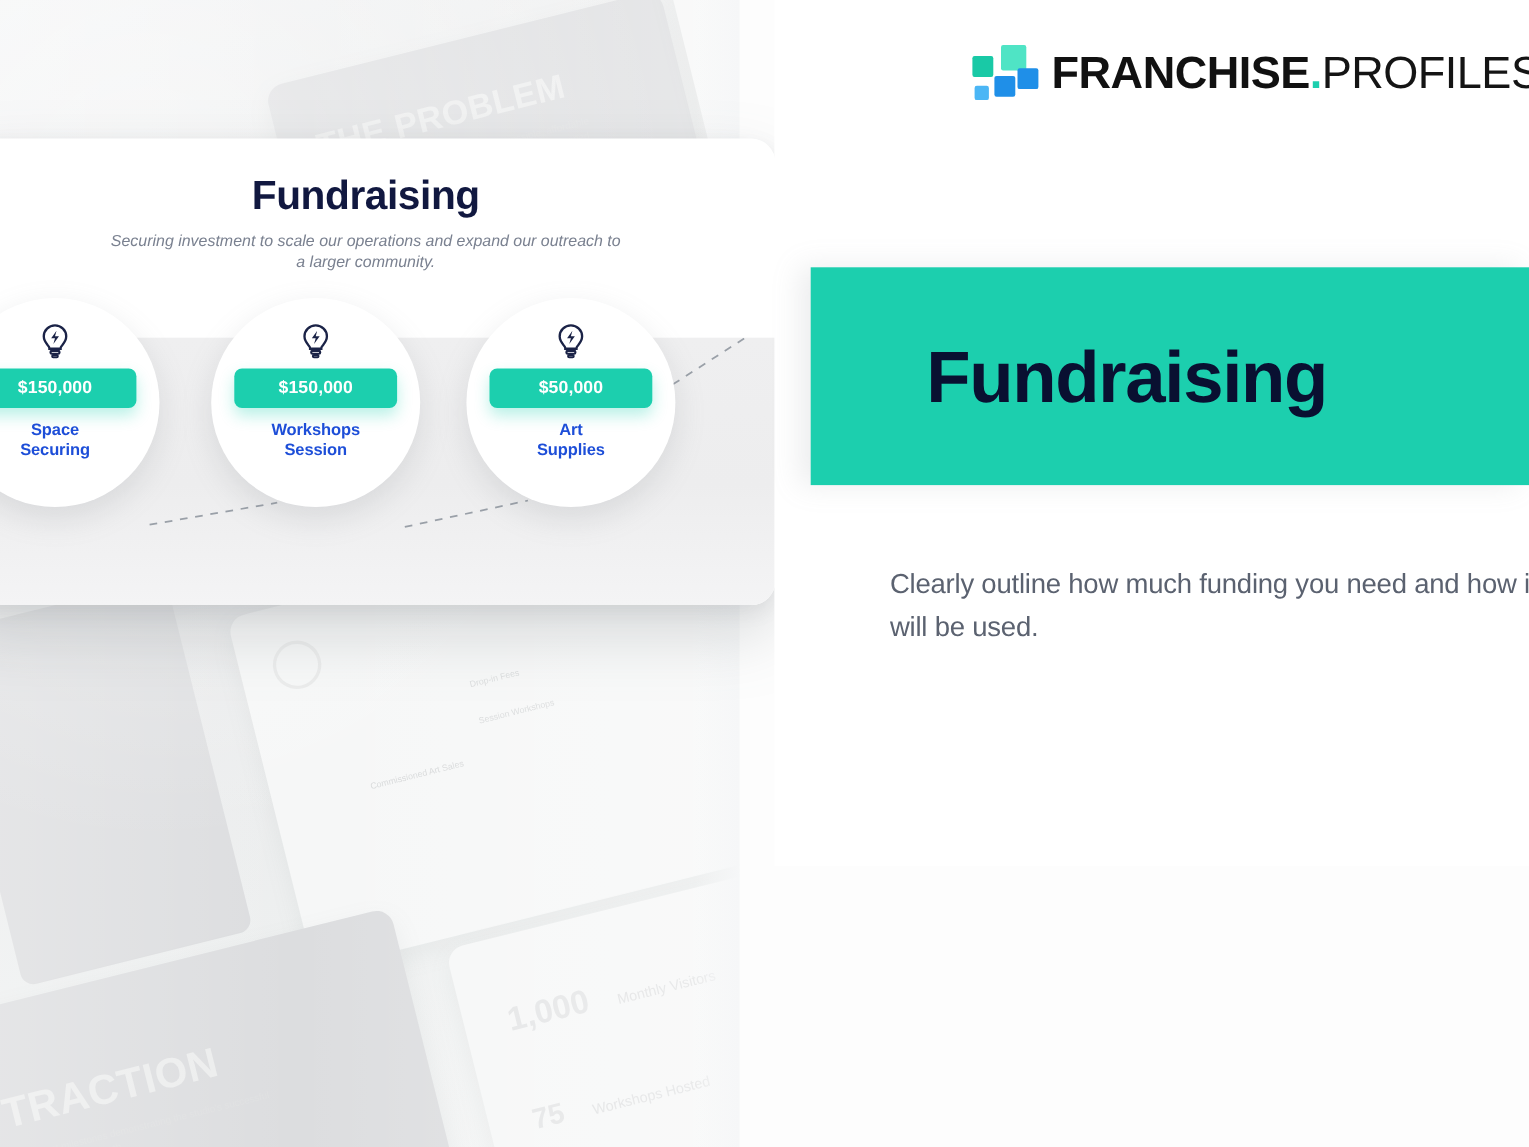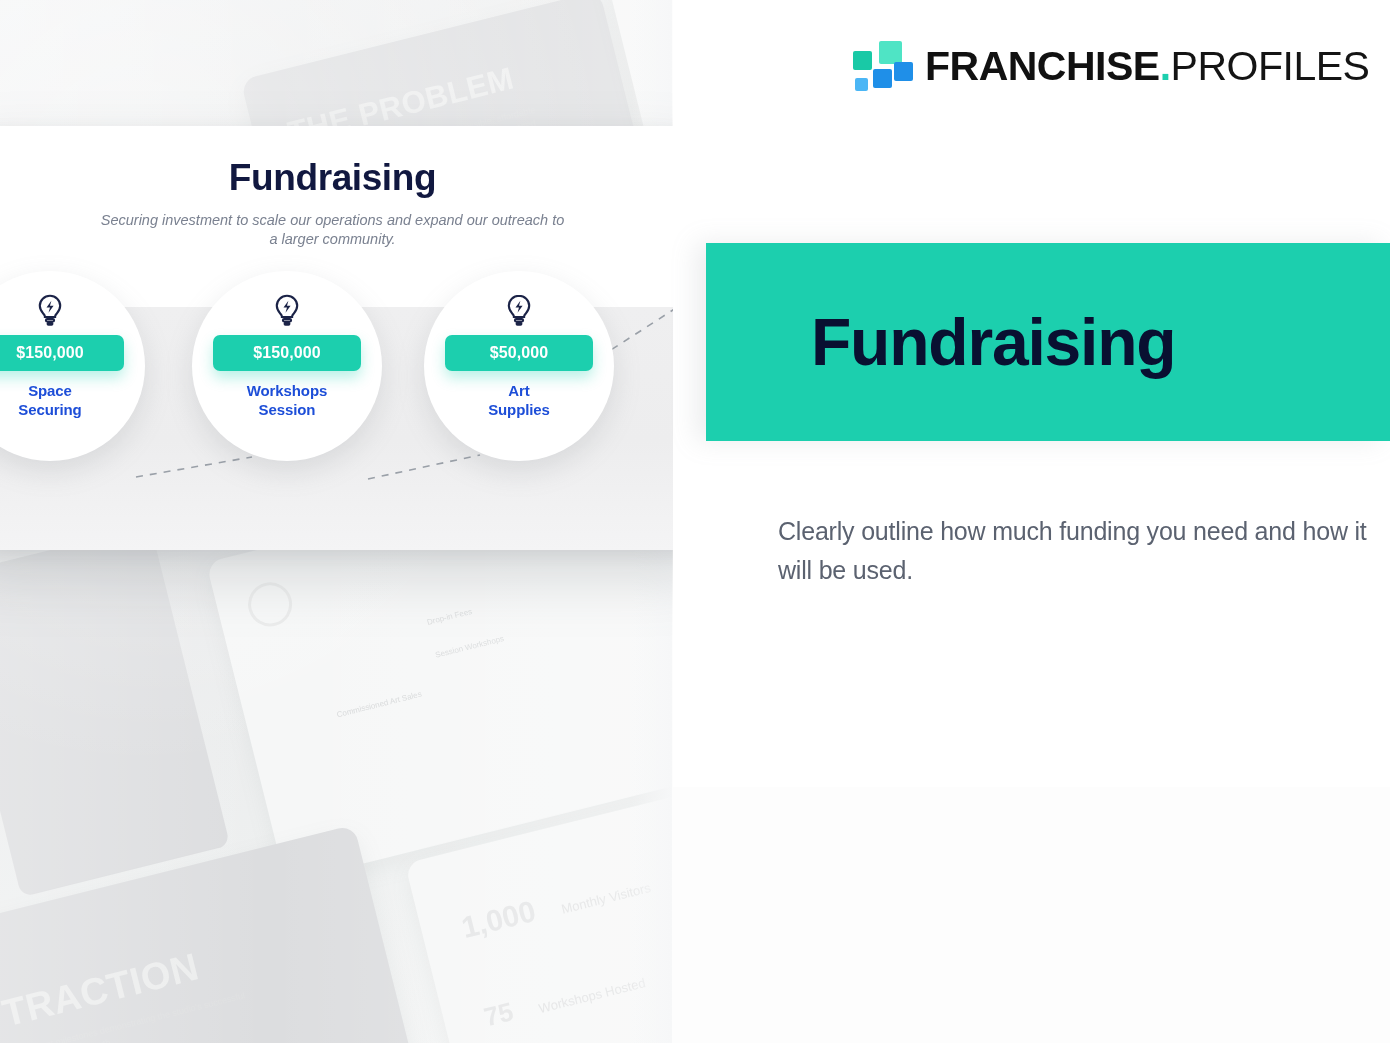--- a/index.html
+++ b/index.html
@@ -85,21 +85,21 @@
     border-radius:7px; padding:9px 22px;
     box-shadow:0 7px 14px rgba(28,207,174,.30);
     min-width:148px; text-align:center;
   }
   .node-label {
     margin-top:10px; font-size:15px; font-weight:800; color:#1d4ed8;
     text-align:center; line-height:1.28; letter-spacing:-.1px;
   }
 
   
-  .right-pane { position:absolute; left:673px; top:0; right:0; height:787px; background:#ffffff; }
+  .right-pane { position:absolute; left:704px; top:0; right:0; height:787px; background:#ffffff; }
 
   .brand { position:absolute; left:180px; top:40px; display:flex; align-items:center; gap:18px; }
   .brand-mark { position:relative; width:54px; height:52px; }
   .brand-mark i { position:absolute; display:block; border-radius:2px; }
   .brand-text {
     font-size:41px; line-height:1; letter-spacing:-0.5px;
     white-space:nowrap;
   }
   .brand-text .b1 { font-weight:700; color:#111111; }
   .brand-text .dot { font-weight:700; color:#1ccfae; }

